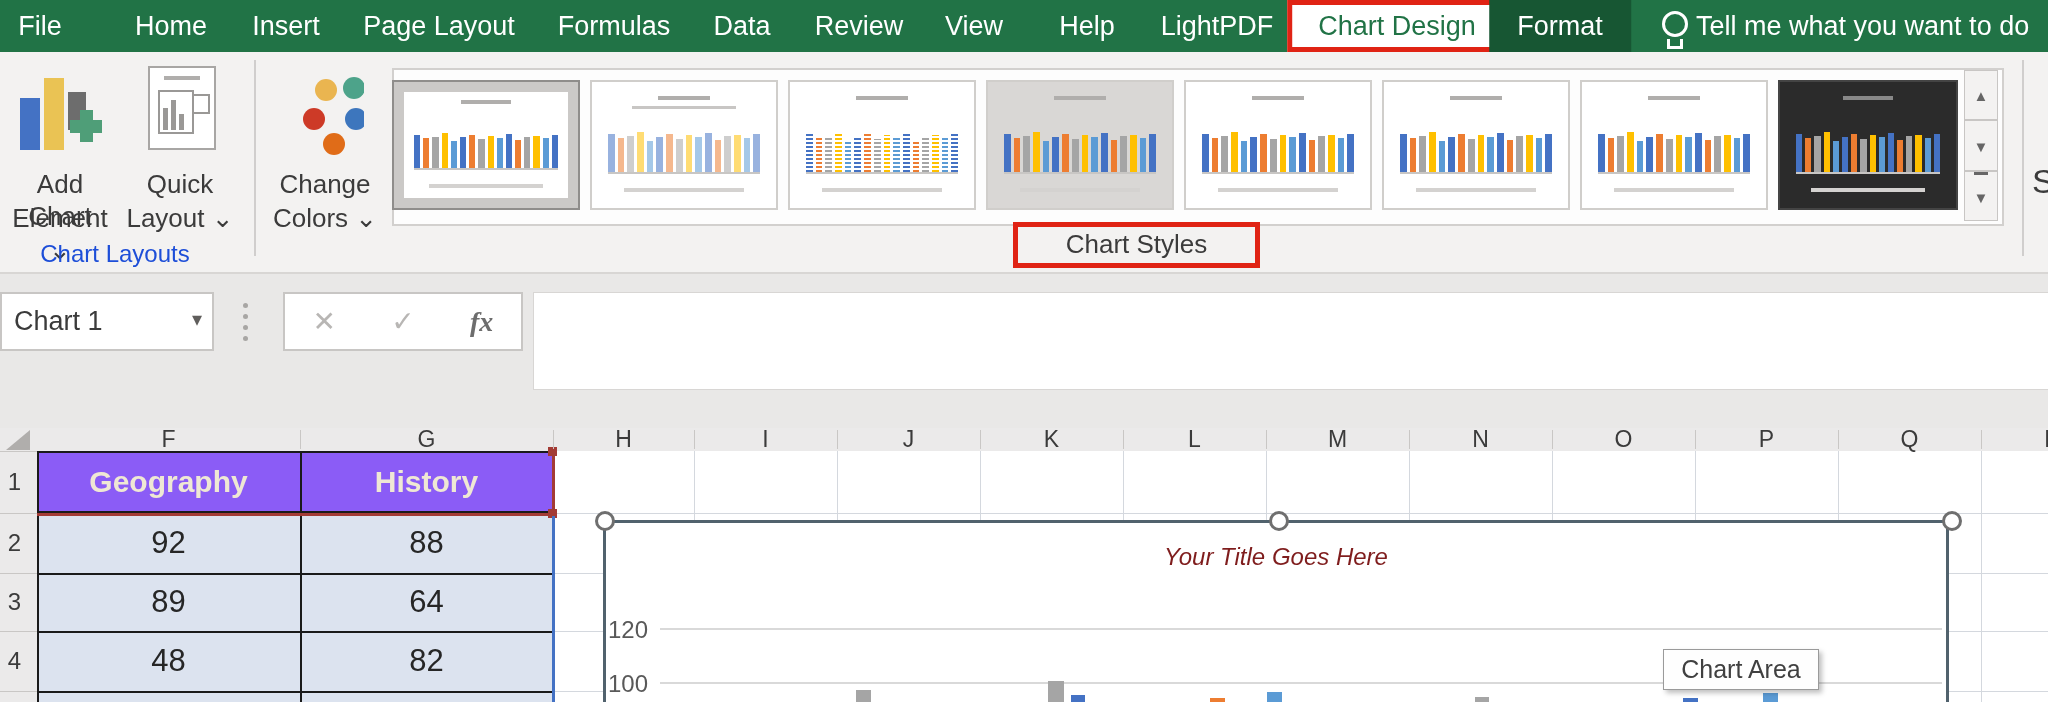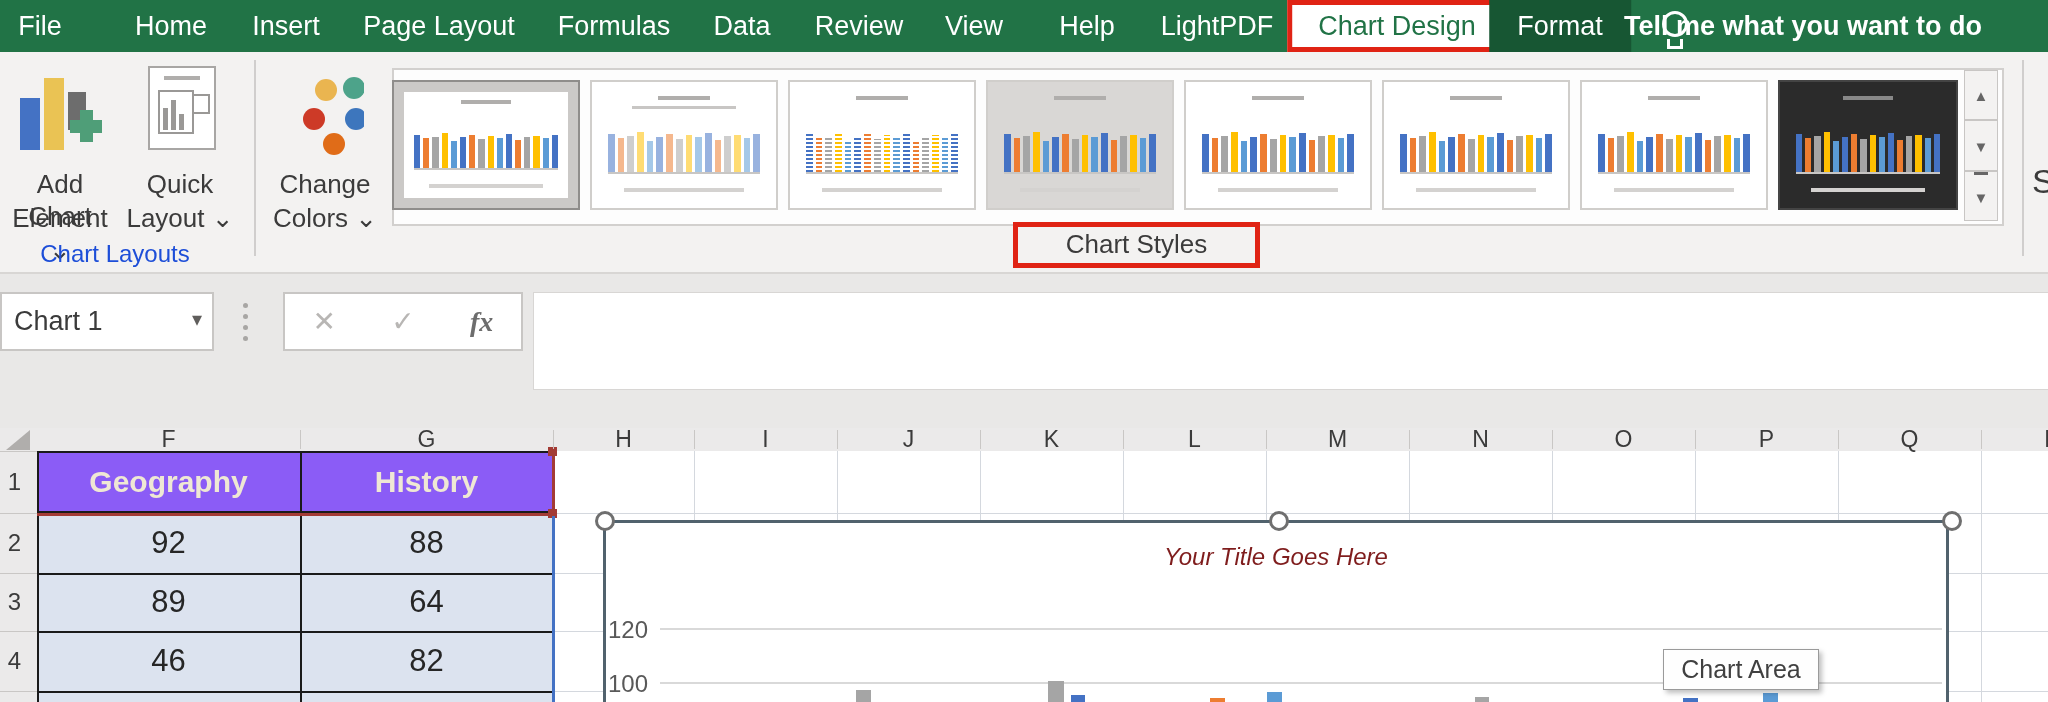--- a/index.html
+++ b/index.html
@@ -86,21 +86,21 @@
       <div class="abs tab" style="left: 859px;">Review</div>
       <div class="abs tab" style="left: 974px;">View</div>
       <div class="abs tab" style="left: 1087px;">Help</div>
       <div class="abs tab" style="left: 1217px;">LightPDF</div>
       <div class="abs tab active" style="left: 1397px;">Chart Design</div>
       <div class="abs tab dark" style="left: 1560px;">Format</div>
       <div class="abs " style="left: 1662px; top: 11px;">
         <div class="abs bulb" style="position: relative;"></div>
         <div class="abs bulb-base" style="position: relative; left: 5px; top: 2px;"></div>
       </div>
-      <div class="abs " style="left: 1624px; top: 0px; font-weight: bold;"><span id="tellme">Tell me what you want to do</span></div>
+      <div class="abs " style="left: 1696px; top: 0px;"><span id="tellme">Tell me what you want to do</span></div>
     </div>
 
   <div class="abs" id="ribbon">
 
     <div class="abs rbtn" style="left:4px;top:12px;width:112px;height:200px;">
       <svg class="abs" style="left:14px;top:4px;" width="84" height="92">
         <rect x="2" y="30" width="20" height="52" fill="#4472c4"></rect>
         <rect x="26" y="10" width="20" height="72" fill="#eac354"></rect>
         <rect x="50" y="24" width="18" height="38" fill="#6d6d6d"></rect>
         <rect x="52" y="52" width="32" height="13" fill="#4f9e78"></rect>
@@ -397,21 +397,21 @@
       <div class="abs gline" style="left: 553px; top: 631px; width: 1495px; height: 1px;"></div>
       <div class="abs gline" style="left: 553px; top: 691px; width: 1495px; height: 1px;"></div>
     </div>
   <div class="abs" id="tablelayer">
       <div class="abs cell hcell" style="left: 37px; top: 451px; width: 263px; height: 62px; line-height: 62px;">Geography</div>
       <div class="abs cell hcell" style="left: 300px; top: 451px; width: 253px; height: 62px; line-height: 62px;">History</div>
       <div class="abs cell dcell" style="left: 37px; top: 513px; width: 263px; height: 60px; line-height: 60px;">92</div>
       <div class="abs cell dcell" style="left: 300px; top: 513px; width: 253px; height: 60px; line-height: 60px;">88</div>
       <div class="abs cell dcell" style="left: 37px; top: 573px; width: 263px; height: 58px; line-height: 58px;">89</div>
       <div class="abs cell dcell" style="left: 300px; top: 573px; width: 253px; height: 58px; line-height: 58px;">64</div>
-      <div class="abs cell dcell" style="left: 37px; top: 631px; width: 263px; height: 60px; line-height: 60px;">46</div>
+      <div class="abs cell dcell" style="left: 37px; top: 631px; width: 263px; height: 60px; line-height: 60px;">48</div>
       <div class="abs cell dcell" style="left: 300px; top: 631px; width: 253px; height: 60px; line-height: 60px;">82</div>
       <div class="abs cell dcell" style="left: 37px; top: 691px; width: 516px; height: 11px;"></div>
       <div class="abs blackline" style="left: 37px; top: 451px; width: 2px; height: 251px;"></div>
       <div class="abs blackline" style="left: 300px; top: 451px; width: 2px; height: 251px;"></div>
       <div class="abs blackline" style="left: 552px; top: 451px; width: 2px; height: 251px;"></div>
       <div class="abs blackline" style="left: 37px; top: 451px; width: 517px; height: 2px;"></div>
       <div class="abs blackline" style="left: 37px; top: 573px; width: 517px; height: 2px;"></div>
       <div class="abs blackline" style="left: 37px; top: 631px; width: 517px; height: 2px;"></div>
       <div class="abs blackline" style="left: 37px; top: 691px; width: 517px; height: 2px;"></div>
       <div class="abs blackline" style="left: 37px; top: 511px; width: 517px; height: 2px;"></div>

